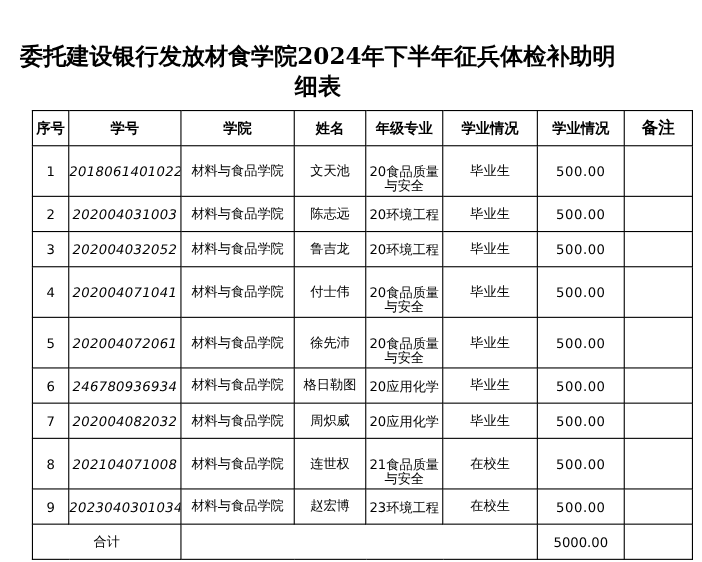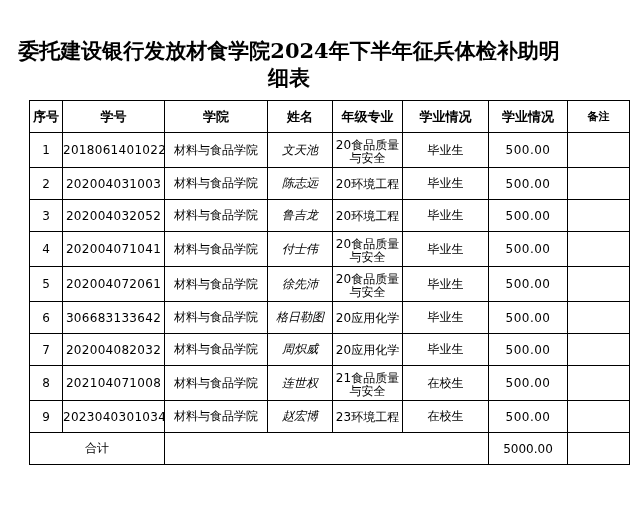--- a/index.html
+++ b/index.html
@@ -45,32 +45,32 @@
       vertical-align: middle;
       overflow: hidden;
       white-space: nowrap;
     }
     table.detail th {
       height: 31px;
       font-size: 13px;
       font-weight: bold;
     }
     table.detail th.remark-head {
-      font-size: 11px;
+      font-size: 15px;
     }
     table.detail td {
       height: 31px;
       font-size: 12px;
     }
     td.idx { font-size: 11px; }
-    td.sid { font-size: 11px; letter-spacing: 0.3px; }
+    td.sid { font-size: 11px; letter-spacing: 0.3px; font-style: italic; }
     td.college { font-size: 13px; }
-    td.name { font-size: 13px; font-style: italic; }
+    td.name { font-size: 13px; }
     td.major { font-size: 12.5px; line-height: 14px; white-space: normal; }
-    td.major.wrap { line-height: 13px; padding-top: 3px; }
+    td.major.wrap { line-height: 13px; padding-top: 14px; }
     td.status { font-size: 13px; }
     td.amount { font-size: 11px; letter-spacing: 0.5px; }
     td.total-label { font-size: 12px; }
     td.total-amount { font-size: 11px; }
   </style>
 </head>
 <body>
 
 <div class="title">
   <span class="line1">委托建设银行发放材食学院2024年下半年征兵体检补助明</span>
@@ -146,21 +146,21 @@
       <td class="sid">202004072061</td>
       <td class="college">材料与食品学院</td>
       <td class="name">徐先沛</td>
       <td class="major wrap"><span>20食品质量</span><br><span>与安全</span></td>
       <td class="status">毕业生</td>
       <td class="amount">500.00</td>
       <td></td>
     </tr>
     <tr>
       <td class="idx">6</td>
-      <td class="sid">306683133642</td>
+      <td class="sid">246780936934</td>
       <td class="college">材料与食品学院</td>
       <td class="name">格日勒图</td>
       <td class="major">20应用化学</td>
       <td class="status">毕业生</td>
       <td class="amount">500.00</td>
       <td></td>
     </tr>
     <tr>
       <td class="idx">7</td>
       <td class="sid">202004082032</td>

